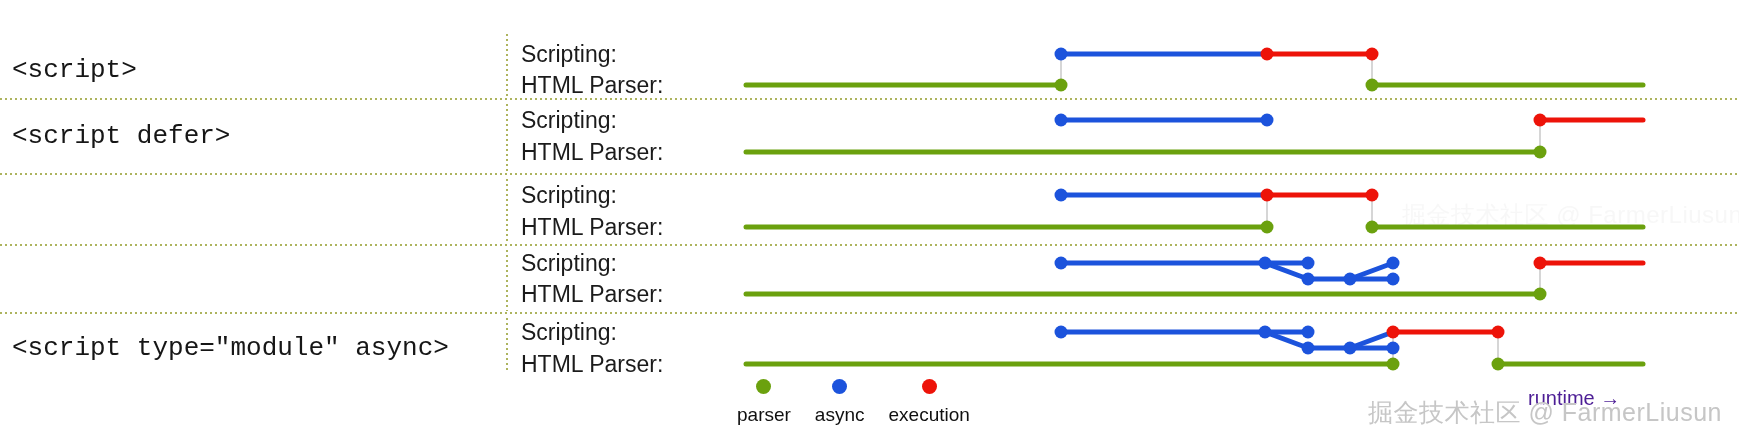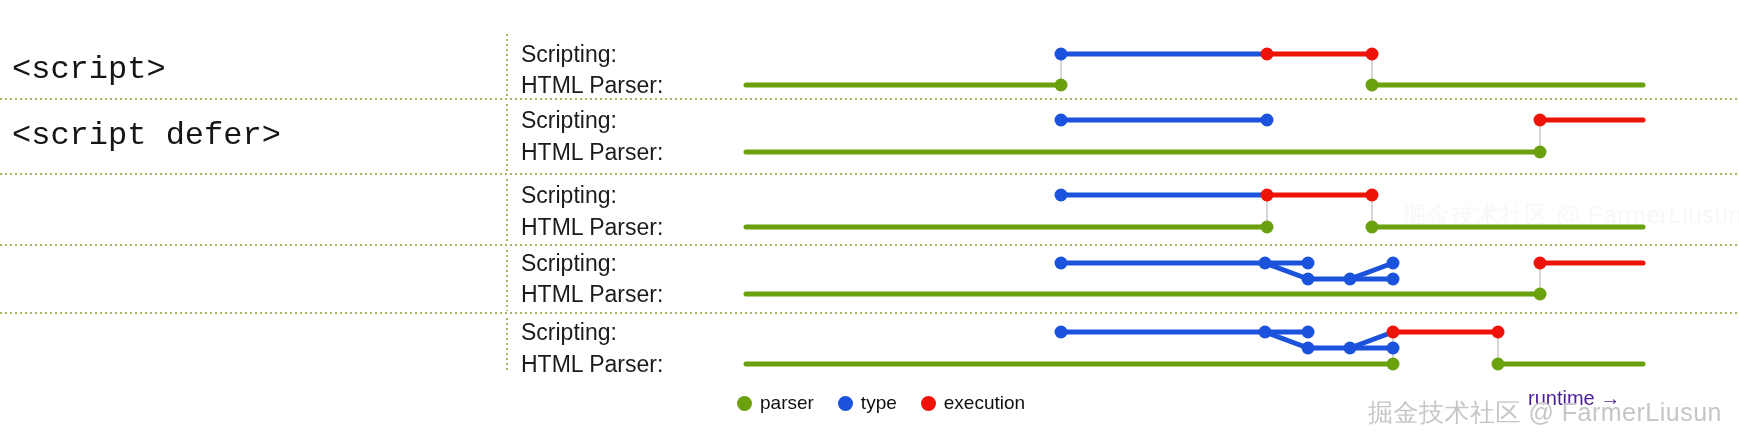--- a/index.html
+++ b/index.html
@@ -10,33 +10,33 @@
   .hsep{
     position:absolute;left:0;width:1739px;height:2px;
     background:repeating-linear-gradient(90deg,#adb45f 0 2px,transparent 2px 5px);
   }
   .vsep{
     position:absolute;width:2px;
     background:repeating-linear-gradient(180deg,#adb45f 0 2px,transparent 2px 5px);
   }
   .tag-label{
     position:absolute;left:12px;height:30px;line-height:30px;
-    font-family:"Liberation Mono",monospace;font-size:32px;color:#161616;
+    font-family:"Liberation Mono",monospace;font-size:26px;color:#161616;
     white-space:pre;letter-spacing:0px;
   }
   .track-label{
     position:absolute;left:521px;height:28px;line-height:28px;
     font-size:23px;color:#1b1b1b;white-space:nowrap;
   }
   #timeline-svg{position:absolute;left:0;top:0;pointer-events:none;}
   #legend{
     position:absolute;left:737px;top:390px;height:26px;
     display:flex;align-items:center;gap:24px;
   }
-  .legend-item{display:flex;align-items:center;gap:8px;}
+  .legend-item{display:flex;align-items:center;gap:8px;flex-direction:column;}
   .legend-dot{width:15px;height:15px;border-radius:50%;}
   .legend-label{font-size:19px;color:#101010;line-height:26px;}
   #runtime-label{
     position:absolute;left:1528px;top:387px;font-size:20px;color:#4c1d95;
     white-space:nowrap;z-index:3;
   }
   .watermark{
     position:absolute;font-size:25px;color:#c6c6c6;white-space:nowrap;
     text-shadow:1px 1px 0 #ffffff;letter-spacing:0.5px;z-index:4;
   }
@@ -68,20 +68,21 @@
   <div class="tag-label" style="top:121px">&lt;script defer&gt;</div>
   <div class="track-label" style="top:106px">Scripting:</div>
   <div class="track-label" style="top:138px">HTML Parser:</div>
 
   <div class="track-label" style="top:181px">Scripting:</div>
   <div class="track-label" style="top:213px">HTML Parser:</div>
 
   <div class="track-label" style="top:249px">Scripting:</div>
   <div class="track-label" style="top:280px">HTML Parser:</div>
 
+  <div class="tag-label" style="top:333px">&lt;script type=″module″ async&gt;</div>
   <div class="track-label" style="top:318px">Scripting:</div>
   <div class="track-label" style="top:350px">HTML Parser:</div>
 
   <svg id="timeline-svg" width="1739" height="443">
       <line x1="1061" y1="54" x2="1061" y2="85" stroke="#C9C9C9" stroke-width="1.5"></line>
       <line x1="1372" y1="54" x2="1372" y2="85" stroke="#C9C9C9" stroke-width="1.5"></line>
       <line x1="1540" y1="120" x2="1540" y2="152" stroke="#C9C9C9" stroke-width="1.5"></line>
       <line x1="1267" y1="195" x2="1267" y2="227" stroke="#C9C9C9" stroke-width="1.5"></line>
       <line x1="1372" y1="195" x2="1372" y2="227" stroke="#C9C9C9" stroke-width="1.5"></line>
       <line x1="1540" y1="263" x2="1540" y2="294" stroke="#C9C9C9" stroke-width="1.5"></line>
@@ -148,21 +149,21 @@
       <circle cx="1498" cy="332" r="6.5" fill="#ED1309"></circle>
     </svg>
 
   <div id="legend">
     <div class="legend-item">
       <span class="legend-dot" style="background: rgb(107, 161, 14);"></span>
       <span class="legend-label">parser</span>
     </div>
     <div class="legend-item">
       <span class="legend-dot" style="background: rgb(28, 83, 220);"></span>
-      <span class="legend-label">type</span>
+      <span class="legend-label">async</span>
     </div>
     <div class="legend-item">
       <span class="legend-dot" style="background: rgb(237, 19, 9);"></span>
       <span class="legend-label">execution</span>
     </div>
   </div>
 
   <div id="runtime-label">runtime →</div>
 
   <div class="watermark" id="watermark-main">掘金技术社区 @ FarmerLiusun</div>

